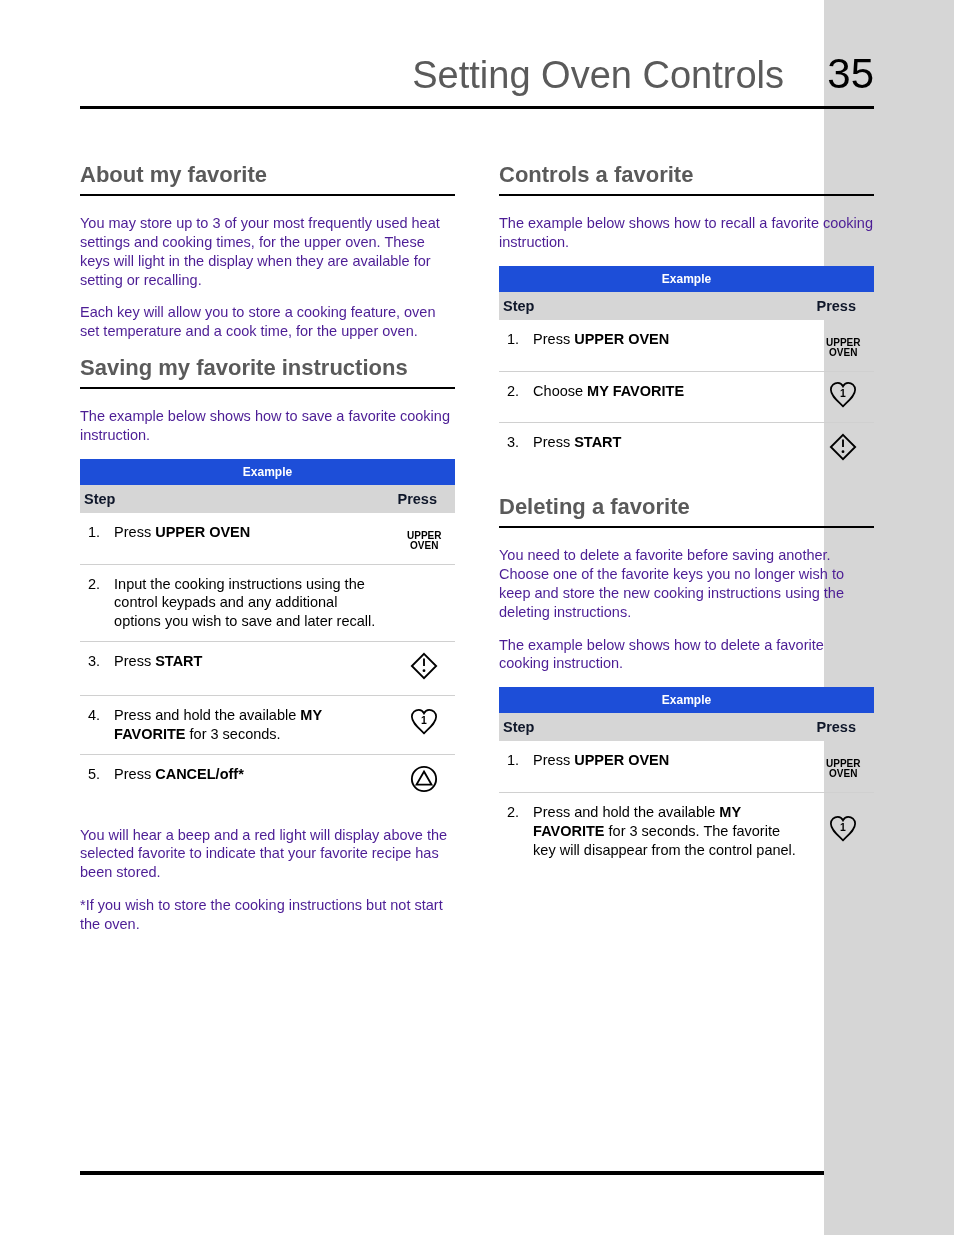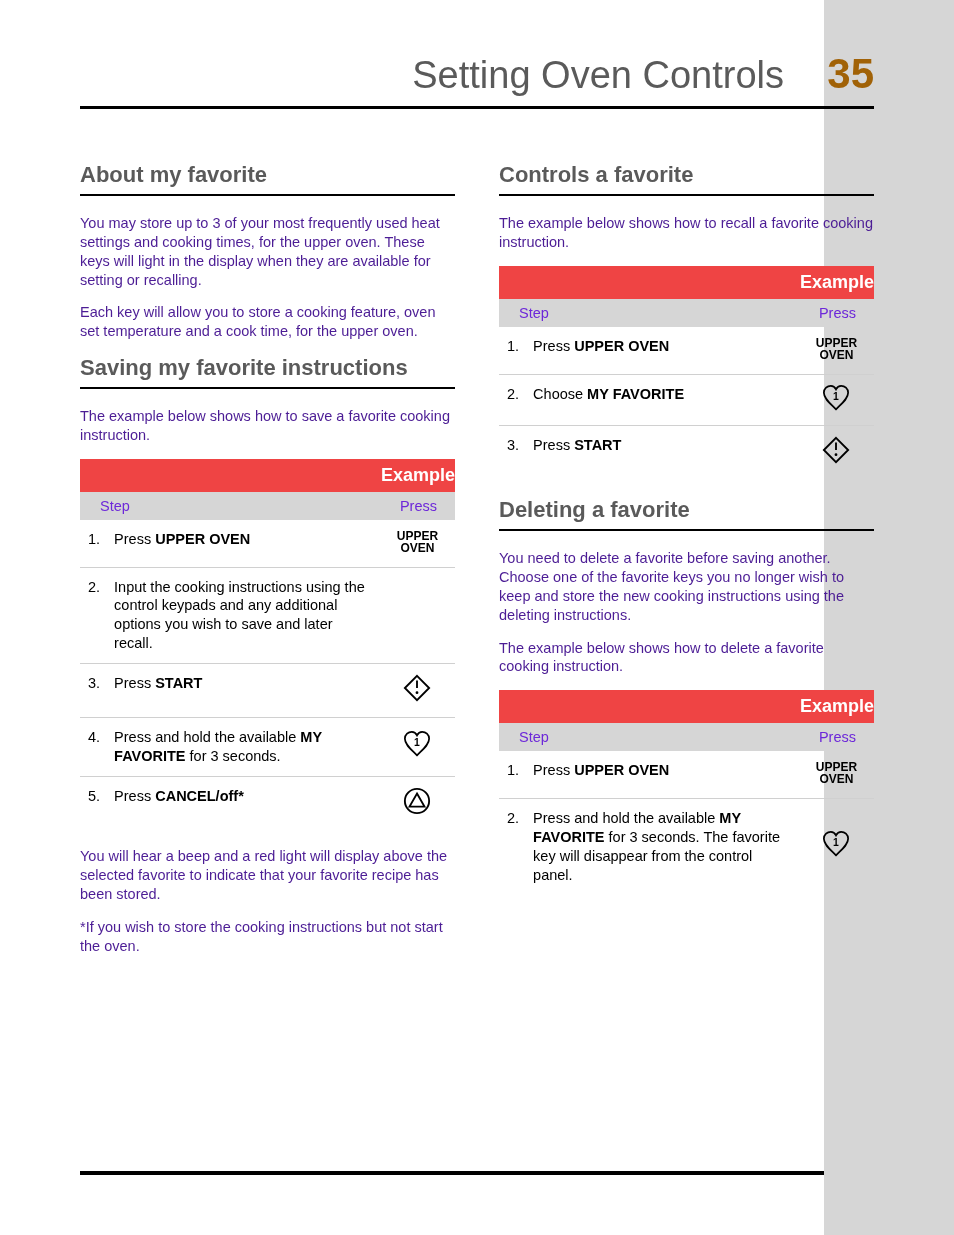--- a/index.html
+++ b/index.html
@@ -20,22 +20,22 @@
       margin-bottom: 45px;
     }
     .page-title {
       font-size: 38px;
       font-weight: normal;
       color: #5a5a5a;
       margin-right: 30px;
     }
     .page-number {
       font-size: 42px;
-      font-weight: bold;
-      color: #a16207;
+      font-weight: normal;
+      color: #000000;
       width: 60px;
       text-align: right;
     }
     .page-number-bg {
       position: absolute;
       top: 0;
       right: 0;
       width: 130px;
       height: 1235px;
       background: #d6d6d6;
@@ -63,33 +63,33 @@
       color: #4c1d95;
       line-height: 1.3;
       margin-bottom: 14px;
     }
     .example-table {
       width: 100%;
       border-collapse: collapse;
       margin-bottom: 18px;
     }
     .example-title-row td {
-      background: #ef4444;
+      background: #1d4ed8;
       color: #fff;
       font-weight: bold;
-      text-align: right;
-      font-size: 18px;
+      text-align: center;
+      font-size: 12px;
       padding: 6px 0;
     }
     .example-header-row td {
       background: #d6d6d6;
-      color: #6d28d9;
-      font-weight: normal;
+      color: #0f172a;
+      font-weight: bold;
       font-size: 14.5px;
-      padding: 6px 20px;
+      padding: 6px 4px;
     }
     .example-header-row .press-col {
       text-align: right;
       padding-right: 18px;
     }
     .step-row td {
       font-size: 14.5px;
       color: #000;
       padding: 10px 8px;
       vertical-align: top;
@@ -102,25 +102,26 @@
       text-align: right;
       padding-right: 6px !important;
     }
     .press-cell {
       width: 60px;
       text-align: center;
       vertical-align: middle !important;
     }
     .upper-oven-icon {
       display: inline-block;
-      font-size: 12px;
+      font-size: 10px;
       font-weight: bold;
       line-height: 1;
       text-align: center;
       color: #000;
+      margin-top: 8px;
     }
     .favorite-icon {
       display: inline-block;
       width: 28px;
       height: 26px;
     }
     .start-icon { display: inline-block; width: 28px; height: 28px; }
     .cancel-icon { display: inline-block; width: 28px; height: 28px; }
     .footer-rule {
       position: absolute;

